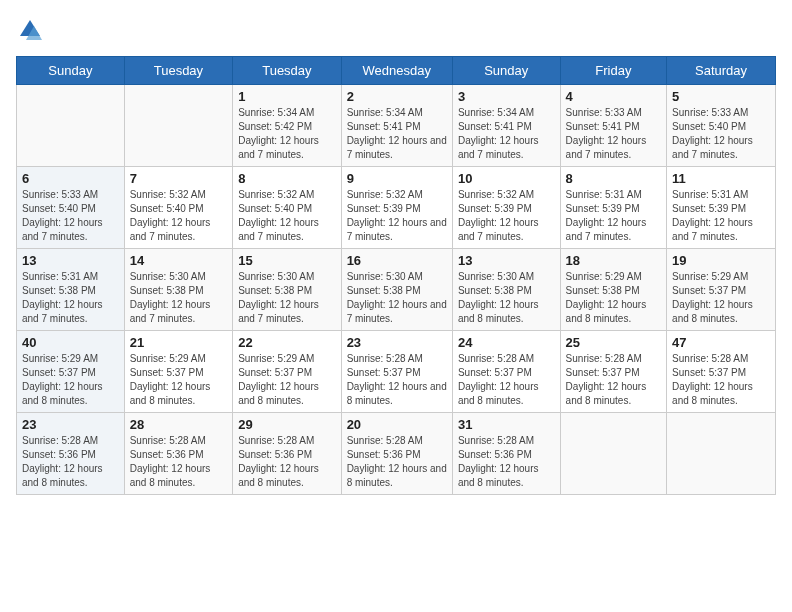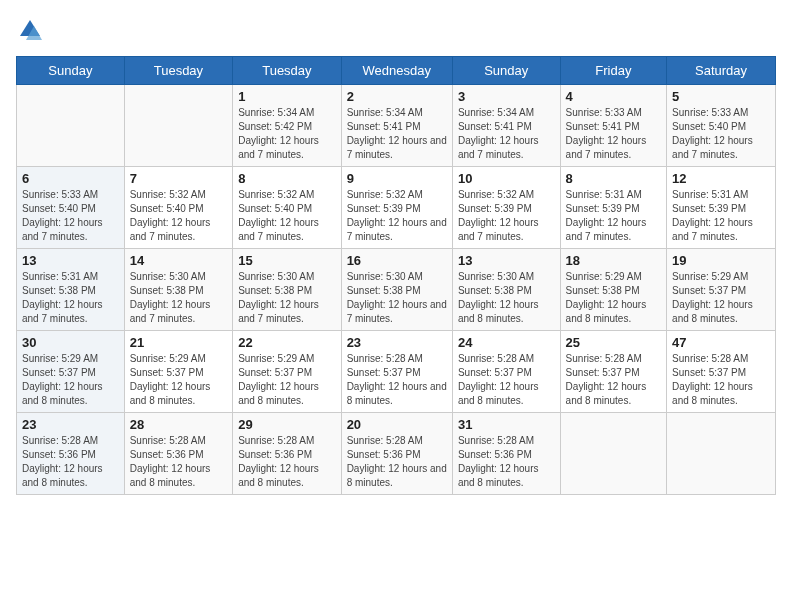--- a/index.html
+++ b/index.html
@@ -194,21 +194,21 @@
 Sunset: 5:39 PM
 Daylight: 12 hours and 7 minutes.</div>
         </td>
         <td>
           <span class="day-num">8</span>
           <div class="day-info" style="white-space: pre-line;">Sunrise: 5:31 AM
 Sunset: 5:39 PM
 Daylight: 12 hours and 7 minutes.</div>
         </td>
         <td>
-          <span class="day-num">12</span>
+          <span class="day-num">11</span>
           <div class="day-info" style="white-space: pre-line;">Sunrise: 5:31 AM
 Sunset: 5:39 PM
 Daylight: 12 hours and 7 minutes.</div>
         </td>
       </tr>
       <tr>
         <td>
           <span class="day-num">13</span>
           <div class="day-info" style="white-space: pre-line;">Sunrise: 5:31 AM
 Sunset: 5:38 PM
@@ -246,21 +246,21 @@
         </td>
         <td>
           <span class="day-num">19</span>
           <div class="day-info" style="white-space: pre-line;">Sunrise: 5:29 AM
 Sunset: 5:37 PM
 Daylight: 12 hours and 8 minutes.</div>
         </td>
       </tr>
       <tr>
         <td>
-          <span class="day-num">30</span>
+          <span class="day-num">40</span>
           <div class="day-info" style="white-space: pre-line;">Sunrise: 5:29 AM
 Sunset: 5:37 PM
 Daylight: 12 hours and 8 minutes.</div>
         </td>
         <td>
           <span class="day-num">21</span>
           <div class="day-info" style="white-space: pre-line;">Sunrise: 5:29 AM
 Sunset: 5:37 PM
 Daylight: 12 hours and 8 minutes.</div>
         </td>

